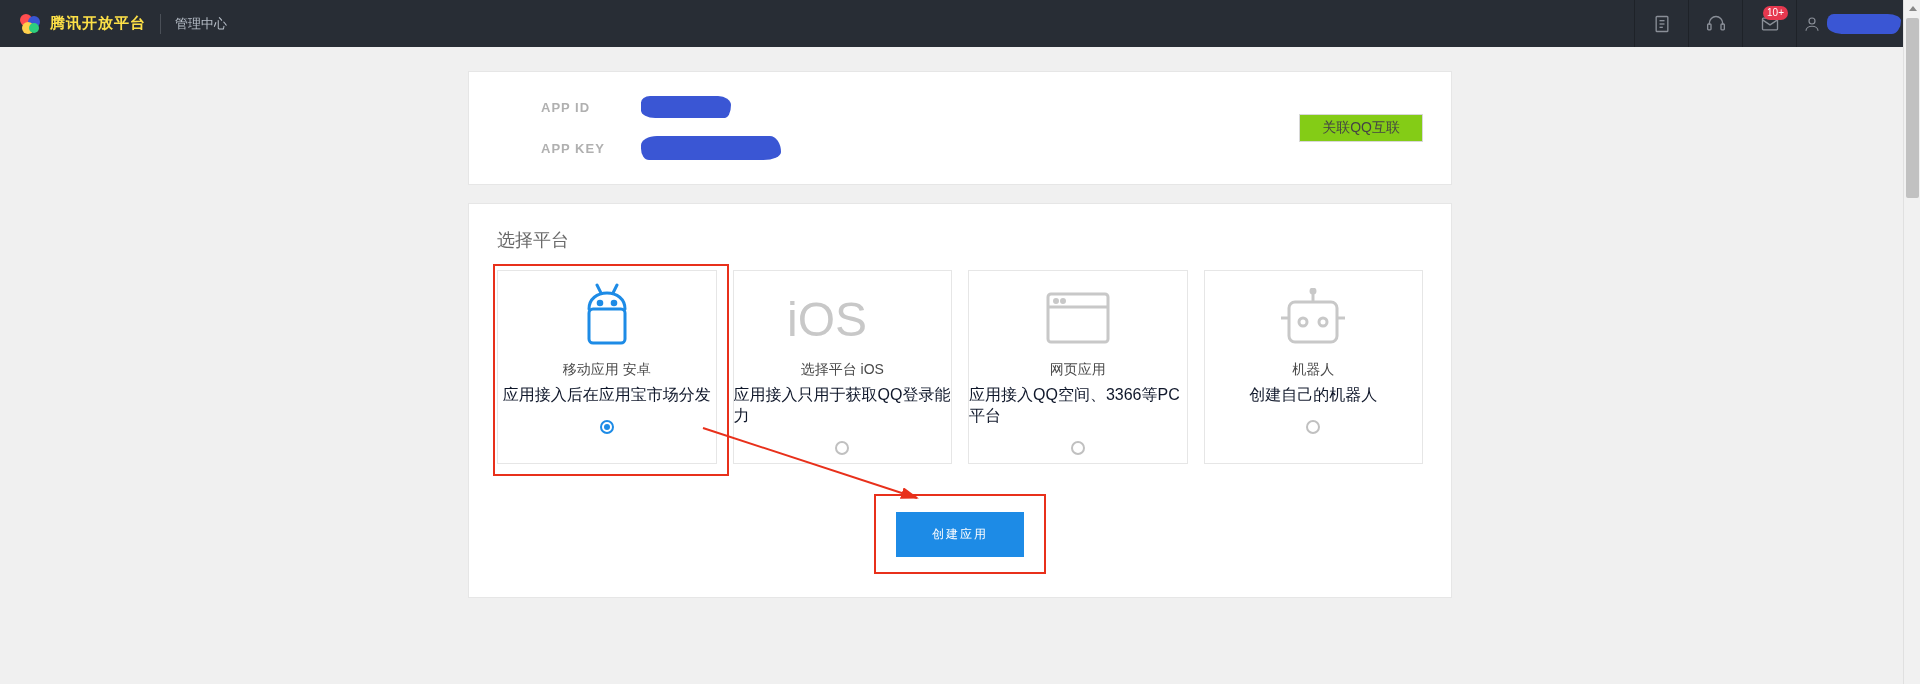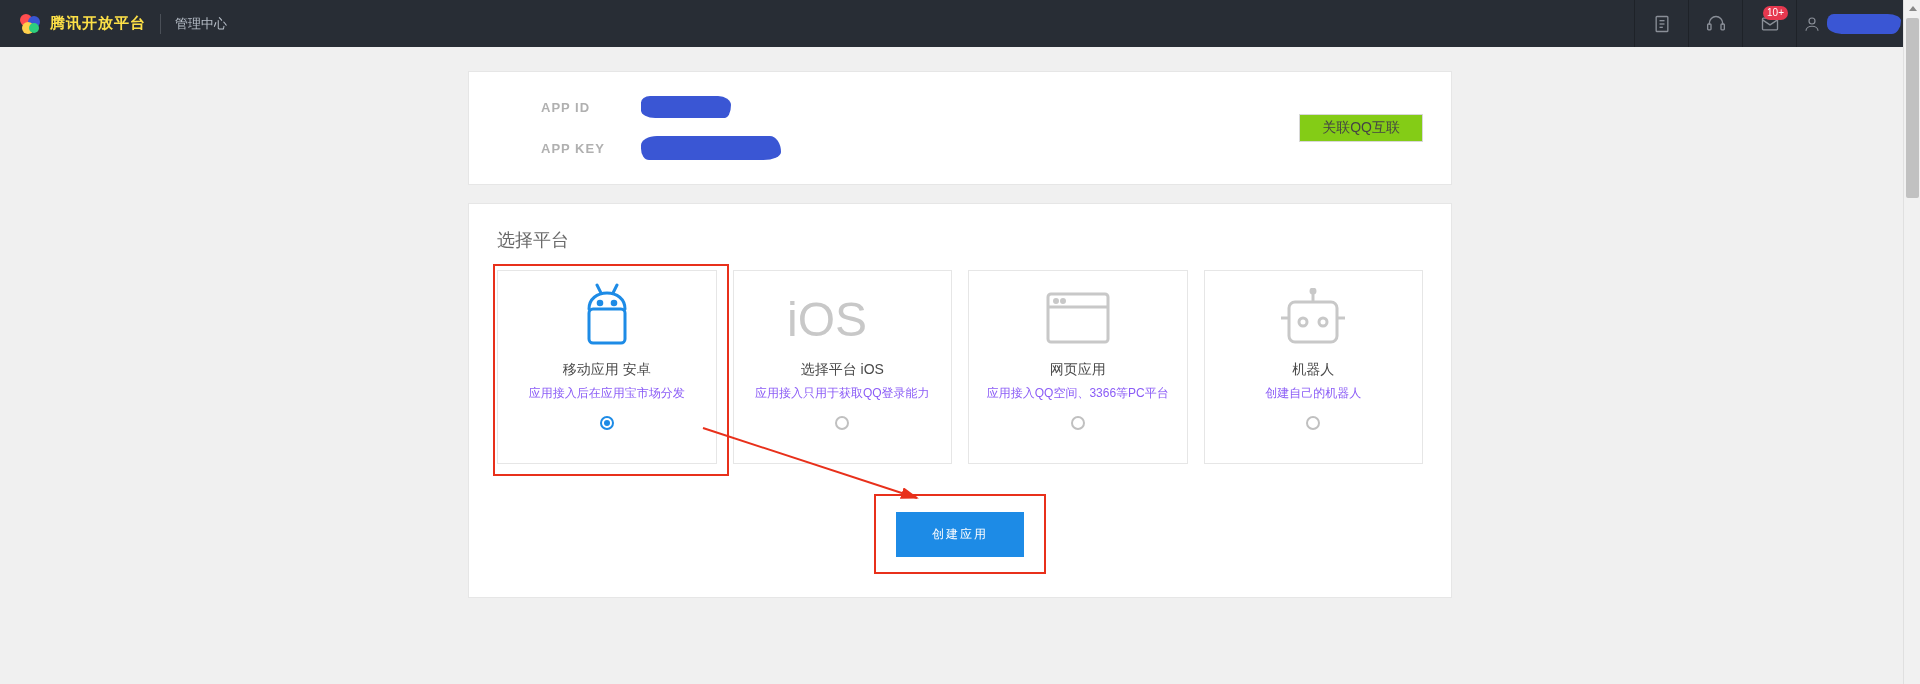--- a/index.html
+++ b/index.html
@@ -161,22 +161,22 @@
   align-items: center;
   justify-content: center;
   color: #c8c8c8;
 }
 .platform-title {
   font-size: 14px;
   color: #4a4a4a;
   margin-top: 4px;
 }
 .platform-desc {
-  font-size: 12px;
-  color: #8b5cf6;
+  font-size: 16px;
+  color: #0f172a;
   margin-top: 6px;
 }
 .radio {
   margin-top: 14px;
   width: 14px; height: 14px;
   border: 2px solid #c0c0c0;
   border-radius: 50%;
   position: relative;
 }
 .radio.selected { border-color: #1d8be6; }

